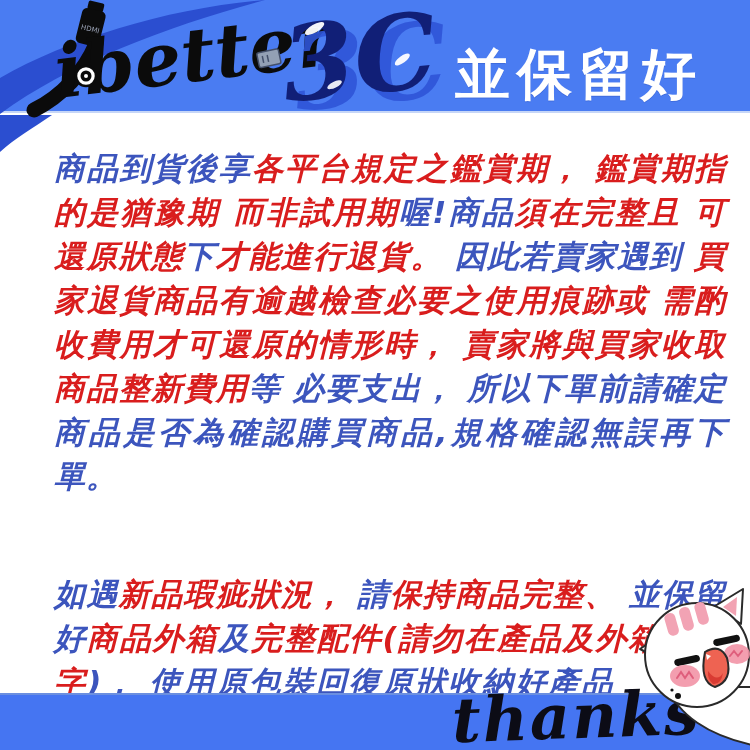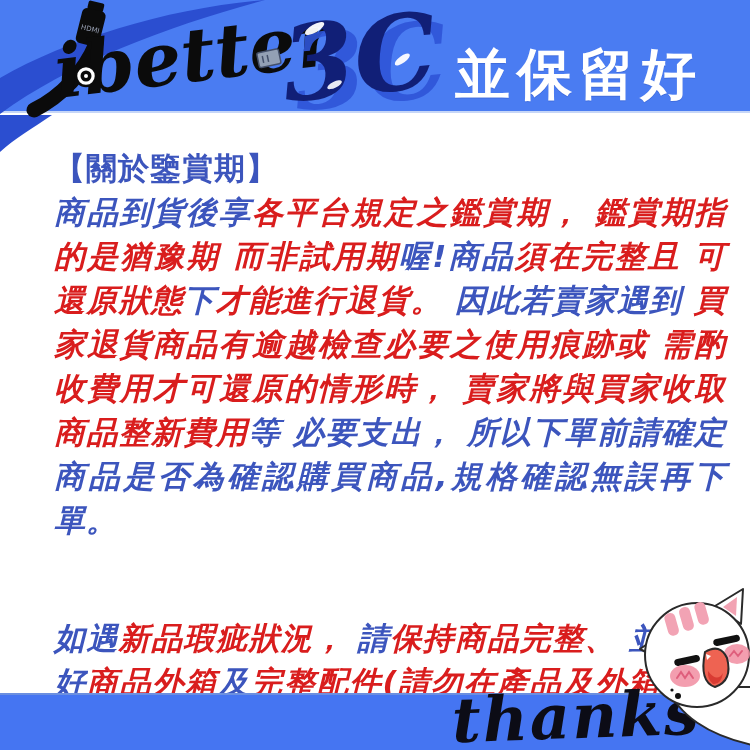--- a/index.html
+++ b/index.html
@@ -85,21 +85,20 @@
       <text x="282" y="96" font-family="DejaVu Serif, serif" font-style="italic" font-weight="bold" font-size="104" fill="#111f77">3C</text>
       <ellipse cx="318" cy="26" rx="11" ry="4" fill="#ffffff" opacity="0.95" transform="rotate(-24 318 26)"></ellipse>
       <ellipse cx="402" cy="66" rx="9" ry="3.5" fill="#ffffff" opacity="0.95" transform="rotate(-30 402 66)"></ellipse>
       <ellipse cx="332" cy="84" rx="8" ry="3" fill="#ffffff" opacity="0.9" transform="rotate(-20 332 84)"></ellipse>
     </g>
   </svg>
 
   <div class="market-title">並保留好</div>
 
   <div class="announce">
-    <div class="heading">【關於鑒賞期】</div>
     <div>
         <p class="para"><span style="color: rgb(60, 85, 189);">商品到貨後享</span><span style="color: rgb(217, 29, 29);">各平台規定之鑑賞期， 鑑賞期指的是猶豫期 而非試用期</span><span style="color: rgb(60, 85, 189);">喔!商品</span><span style="color: rgb(217, 29, 29);">須在完整且 可還原狀態</span><span style="color: rgb(60, 85, 189);">下</span><span style="color: rgb(217, 29, 29);">才能進行退貨。</span><span style="color: rgb(60, 85, 189);"> 因此若賣家遇到 </span><span style="color: rgb(217, 29, 29);">買家退貨商品有逾越檢查必要之使用痕跡或 需酌收費用才可還原的情形時， 賣家將與買家收取商品整新費用</span><span style="color: rgb(60, 85, 189);">等 必要支出， 所以下單前請確定商品是否為確認購買商品,規格確認無誤再下單。</span></p>
         <p class="para"><span style="color: rgb(60, 85, 189);">如遇</span><span style="color: rgb(217, 29, 29);">新品瑕疵狀況，</span><span style="color: rgb(60, 85, 189);"> 請</span><span style="color: rgb(217, 29, 29);">保持商品完整、</span><span style="color: rgb(60, 85, 189);"> 並保留好</span><span style="color: rgb(217, 29, 29);">商品外箱</span><span style="color: rgb(60, 85, 189);">及</span><span style="color: rgb(217, 29, 29);">完整配件(請勿在產品及外箱上寫字</span><span style="color: rgb(60, 85, 189);">)， 使用原包裝回復原狀收納好產品， 以便我司協助退換貨事宜。</span></p>
       </div>
   </div>
 
   <div class="strip"></div>
   <div class="thanks">thanks</div>
 
   <svg class="cat" viewBox="0 0 130 175">

